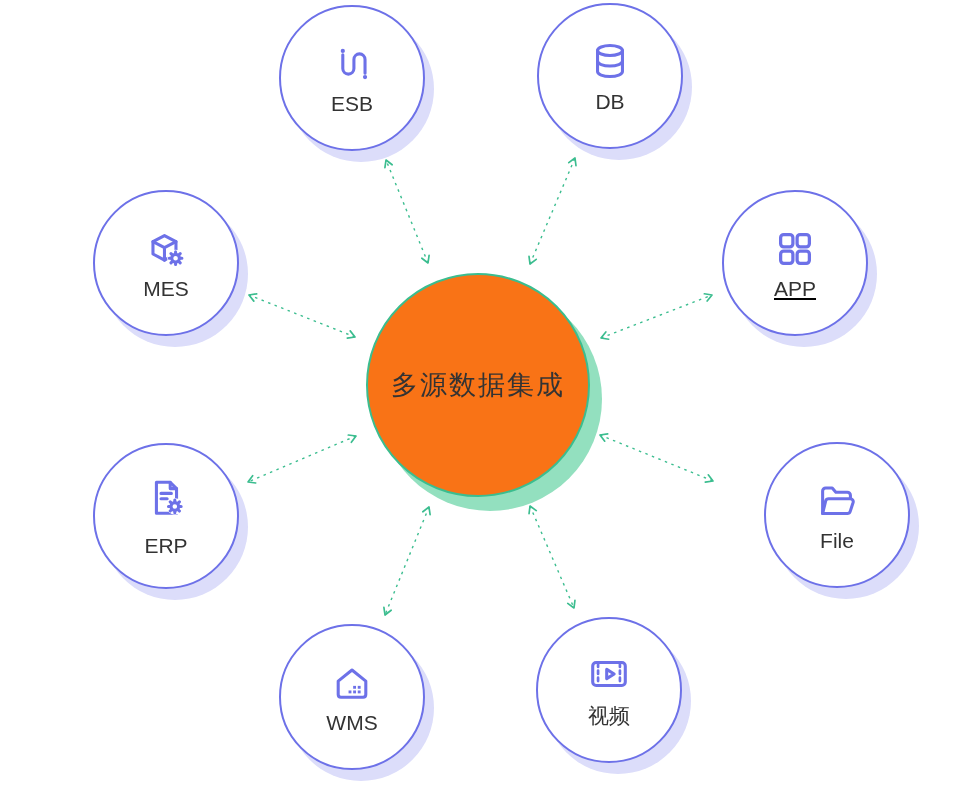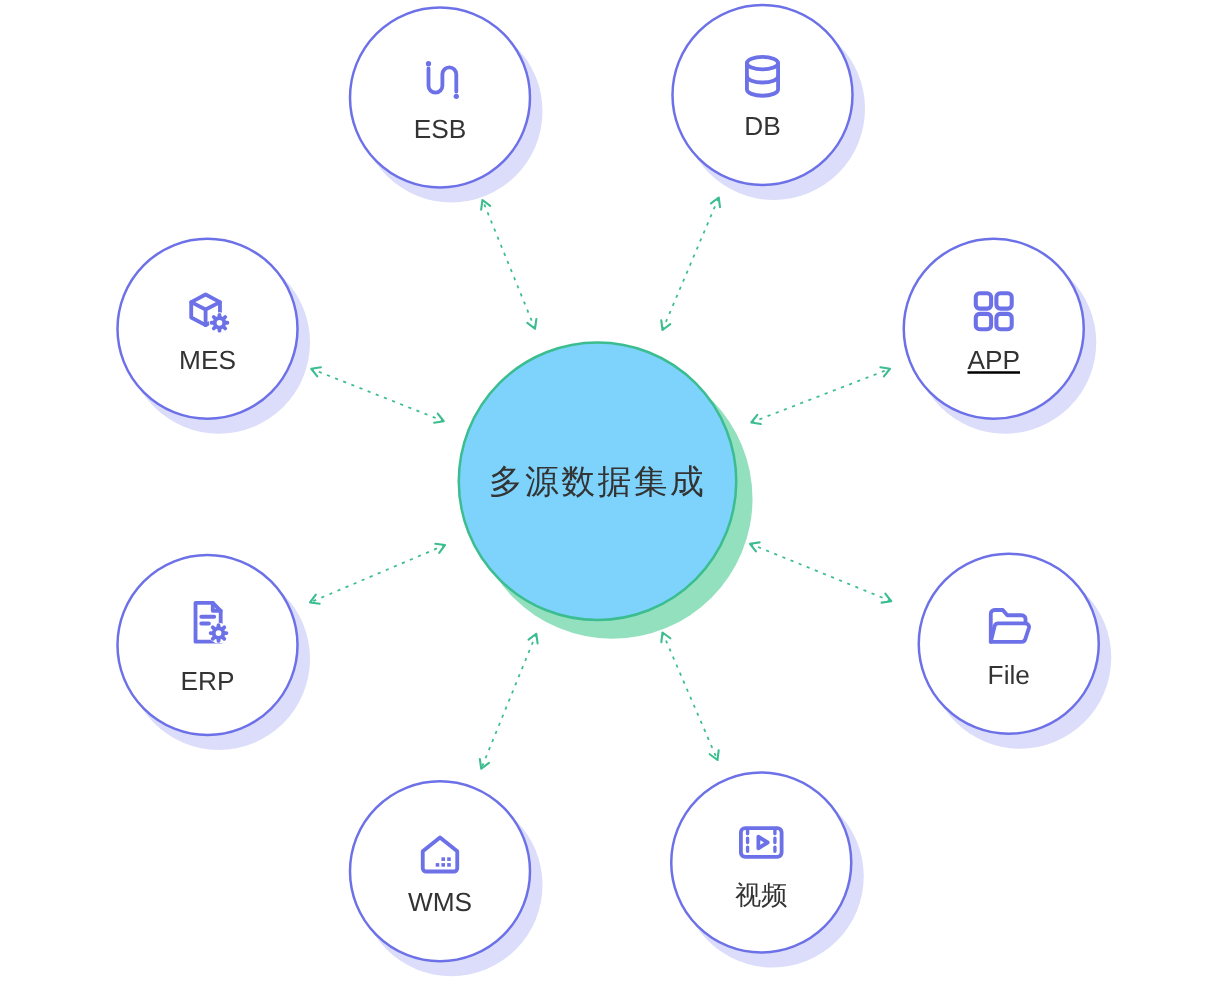--- a/index.html
+++ b/index.html
@@ -16,33 +16,33 @@
     background: #fff;
     border: 2px solid var(--node-border, #6d71e8);
     box-shadow: 9px 11px 0 0 var(--node-shadow, #dcddfa);
     display: flex; flex-direction: column; align-items: center; justify-content: center;
     gap: 5px; z-index: 2; box-sizing: border-box;
   }
   .node svg { color: var(--icon, #6d71e8); }
   .node .label { font-size: 21px; color: var(--label, #333333); }
   .center-node {
     position: absolute; left: 366px; top: 273px; width: 224px; height: 224px;
-    border-radius: 50%; background: #7dd3fc;
+    border-radius: 50%; background: #f97316;
     border: 2px solid var(--center-border, #3bbd8f);
     box-shadow: 12px 14px 0 0 var(--center-shadow, #93e0bf);
     display: flex; align-items: center; justify-content: center;
     z-index: 2; box-sizing: border-box;
   }
   .center-node .label { font-size: 27px; color: var(--label, #333333); letter-spacing: 2px; }
   .node-esb   { left: 279px; top: 5px; }
   .node-db    { left: 537px; top: 3px; }
   .node-mes   { left: 93px;  top: 190px; }
   .node-app   { left: 722px; top: 190px; text-decoration: underline; }
   .node-erp   { left: 93px;  top: 443px; gap: 13px; }
-  .node-file  { left: 734px; top: 442px; }
+  .node-file  { left: 764px; top: 442px; }
   .node-wms   { left: 279px; top: 624px; text-align: center; }
   .node-video { left: 536px; top: 617px; }
 </style>
 </head>
 <body>
 
 <div class="canvas">
 
   <svg class="connectors" width="966" height="790">
     <defs>

